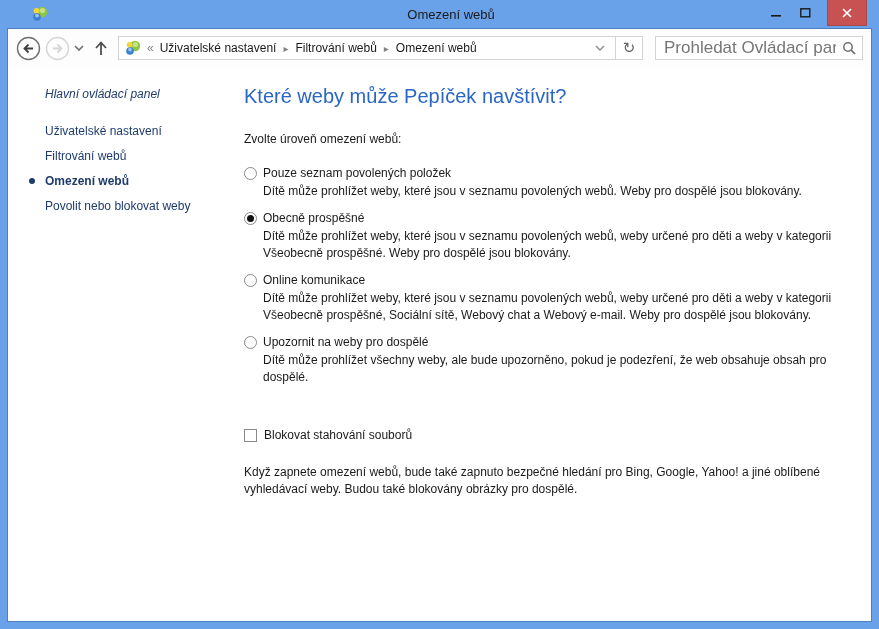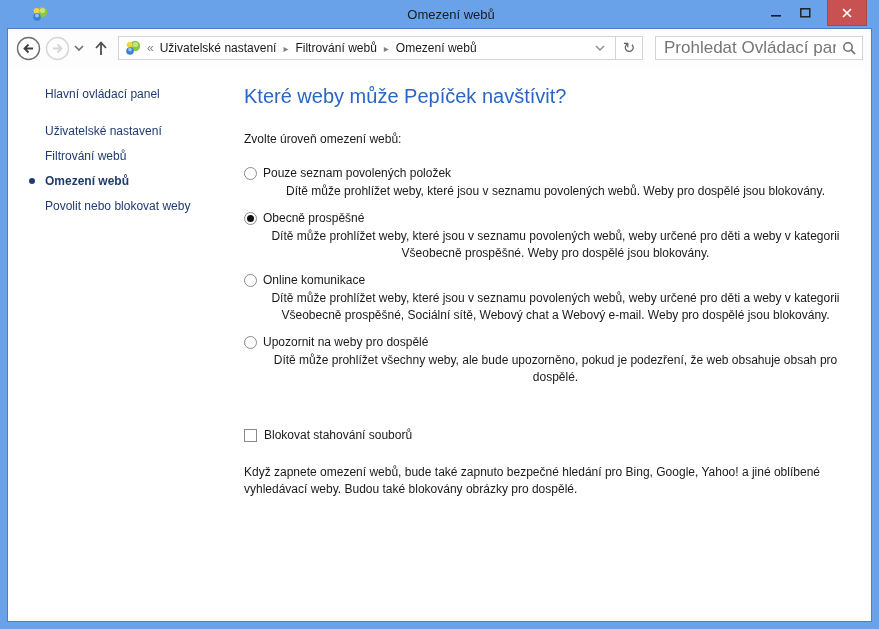--- a/index.html
+++ b/index.html
@@ -41,34 +41,34 @@
     display:flex;align-items:center;padding:0 6px;}
   .searchbox input{flex:1;border:none;outline:none;background:transparent;font-family:"Liberation Sans",sans-serif;
     font-size:17px;color:#444;min-width:0;}
   .searchbox input::placeholder{color:#767676;opacity:1;}
   .search-glyph{flex:0 0 14px;margin-left:4px;}
   
   .body-area{flex:1;display:flex;background:#fff;overflow:hidden;}
   .sidebar{flex:0 0 228px;padding-top:20px;box-sizing:border-box;}
   .sidebar-item{position:relative;padding-left:37px;font-size:12px;line-height:14px;color:var(--sidebar-navy);
     margin-bottom:11px;cursor:pointer;}
-  .sidebar-item.first{margin-bottom:23px;}
+  .sidebar-item.first{margin-bottom:23px;font-style:italic;}
   .sidebar-item.active{font-weight:bold;}
   .bullet{display:none;position:absolute;left:21px;top:4px;width:6px;height:6px;border-radius:50%;background:var(--sidebar-navy);}
   .sidebar-item.active .bullet{display:block;}
   .main{flex:1;padding:10px 0 0 8px;font-size:12px;color:var(--text);}
   .heading{font-size:20px;font-weight:normal;color:var(--heading-blue);margin:8px 16px 0 0;}
   .instruction{margin-top:24px;}
   .options{margin-top:20px;}
   .option{margin-top:11px;}
   .opt-head{display:flex;align-items:center;}
   .radio{width:13px;height:13px;border:1px solid #8a8a8a;border-radius:50%;background:#fff;position:relative;
     flex:0 0 13px;margin-right:6px;box-sizing:border-box;cursor:pointer;}
   .radio.selected::after{content:"";position:absolute;left:2px;top:2px;right:2px;bottom:2px;border-radius:50%;background:#111;}
-  .opt-desc{margin:3px 0 0 19px;max-width:585px;line-height:17px;text-align:center;}
+  .opt-desc{margin:3px 0 0 19px;max-width:585px;line-height:17px;}
   .opt-link{margin:0 0 0 19px;max-width:585px;line-height:17px;color:var(--link-blue);cursor:pointer;}
   .checkbox-row{margin-top:42px;display:flex;align-items:center;}
   .checkbox{width:13px;height:13px;border:1px solid #8a8a8a;background:#fff;box-sizing:border-box;flex:0 0 13px;
     margin-right:7px;cursor:pointer;}
   .footer-note{margin-top:22px;max-width:640px;line-height:17px;}
 </style>
 </head>
 <body>
 
 <div class="window">

